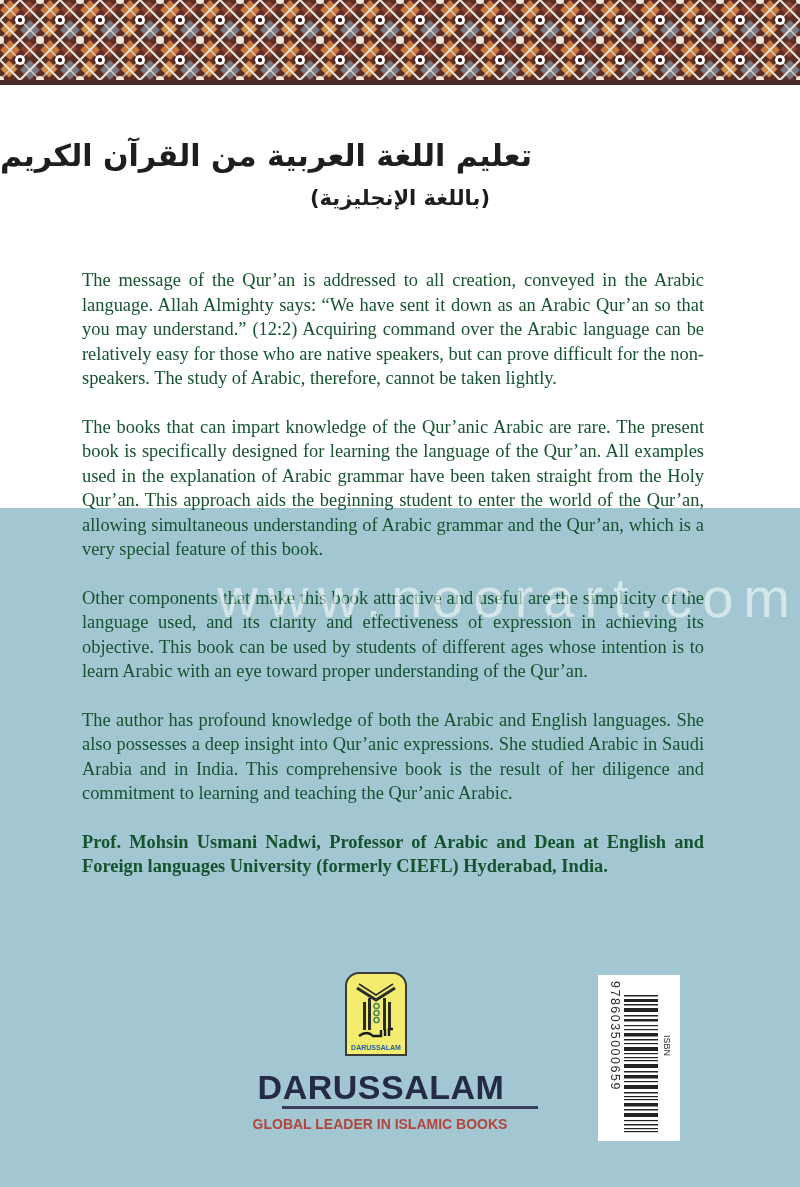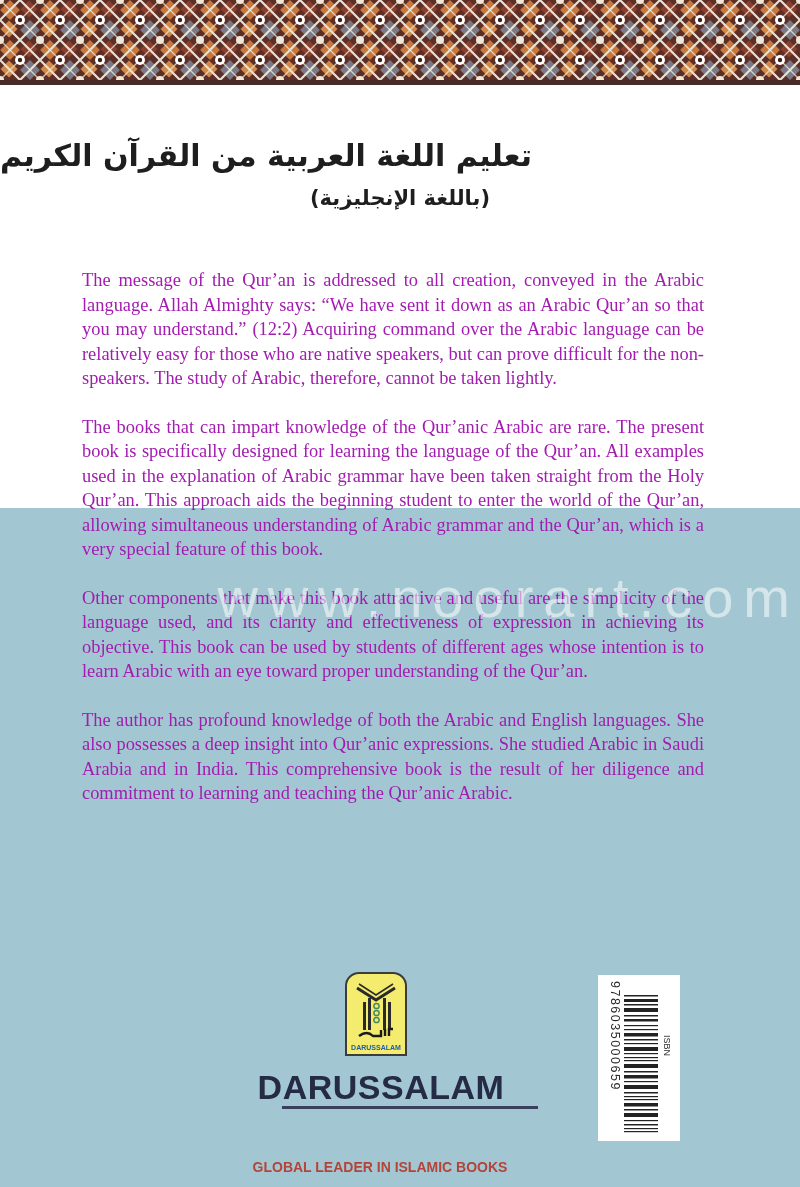--- a/index.html
+++ b/index.html
@@ -33,21 +33,21 @@
     font-size: 30px; font-weight: bold; color: #1e1e1e;
   }
   .arabic-subtitle {
     position: absolute; left: 0; width: 800px; top: 186px;
     text-align: center; direction: rtl;
     font-family: "DejaVu Sans", sans-serif;
     font-size: 21px; font-weight: bold; color: #1e1e1e;
   }
   .body-text {
     position: absolute; left: 82px; top: 268px; width: 622px;
-    font-size: 18.4px; line-height: 24.5px; color: #a21caf;
+    font-size: 18.4px; line-height: 24.5px; color: #14532d;
     text-align: justify;
   }
   .body-text p { margin: 0 0 24px 0; }
   .body-text p.sig { font-weight: bold; margin-top: 4px; }
   .watermark {
     position: absolute; left: 0; top: 568px; width: 800px; height: 60px;
     font-family: "Liberation Sans", sans-serif;
     font-size: 56px; letter-spacing: 10px;
     color: rgba(255,255,255,0.55);
     white-space: nowrap; line-height: 60px;
@@ -72,21 +72,21 @@
     font-size: 34px; letter-spacing: 0.5px; color: #252a45;
   }
   .brand-rule {
     position: absolute; left: 282px; top: 1106px; width: 256px; height: 3px;
     background: #3a3f5e;
   }
   .brand-tagline {
     position: absolute; left: 200px; top: 1116px; width: 360px;
     text-align: center;
     font-family: "Liberation Sans", sans-serif; font-weight: bold;
-    font-size: 14px; color: #b2443a; margin-top: 43px;
+    font-size: 14px; color: #b2443a;
   }
   .barcode {
     position: absolute; left: 598px; top: 975px; width: 82px; height: 166px;
     background: #ffffff;
   }
   .barcode-digits {
     position: absolute; left: 2px; top: 6px; width: 22px; height: 156px;
     writing-mode: vertical-rl; text-orientation: sideways;
     font-family: "Liberation Sans", sans-serif; font-size: 12.5px;
     color: #2a2a2a; letter-spacing: 1.5px;
@@ -129,20 +129,21 @@
 <div class="blue-bottom"></div>
 
 <div class="arabic-title">تعليم اللغة العربية من القرآن الكريم</div>
 <div class="arabic-subtitle">(باللغة الإنجليزية)</div>
 
 <div class="body-text">
   <p>The message of the Qur’an is addressed to all creation, conveyed in the Arabic language. Allah Almighty says: “We have sent it down as an Arabic Qur’an so that you may understand.” (12:2) Acquiring command over the Arabic language can be relatively easy for those who are native speakers, but can prove difficult for the non-speakers. The study of Arabic, therefore, cannot be taken lightly.</p>
   <p>The books that can impart knowledge of the Qur’anic Arabic are rare. The present book is specifically designed for learning the language of the Qur’an. All examples used in the explanation of Arabic grammar have been taken straight from the Holy Qur’an. This approach aids the beginning student to enter the world of the Qur’an, allowing simultaneous understanding of Arabic grammar and the Qur’an, which is a very special feature of this book.</p>
   <p>Other components that make this book attractive and useful are the simplicity of the language used, and its clarity and effectiveness of expression in achieving its objective. This book can be used by students of different ages whose intention is to learn Arabic with an eye toward proper understanding of the Qur’an.</p>
   <p>The author has profound knowledge of both the Arabic and English languages. She also possesses a deep insight into Qur’anic expressions. She studied Arabic in Saudi Arabia and in India. This comprehensive book is the result of her diligence and commitment to learning and teaching the Qur’anic Arabic.</p>
+  <p class="sig">Prof. Mohsin Usmani Nadwi, Professor of Arabic and Dean at English and Foreign languages University (formerly CIEFL) Hyderabad, India.</p>
 </div>
 
 <div class="watermark">www.noorart.com</div>
 
 <div class="logo-box">
   <svg width="58" height="80">
     <path d="M10 14 L29 26 L48 14" fill="none" stroke="#2a2a2a" stroke-width="3"></path>
     <path d="M12 10 L29 21 L46 10" fill="none" stroke="#2a2a2a" stroke-width="1.5"></path>
     <rect x="16" y="28" width="3" height="28" fill="#2a2a2a"></rect>
     <rect x="21" y="24" width="3" height="32" fill="#2a2a2a"></rect>

